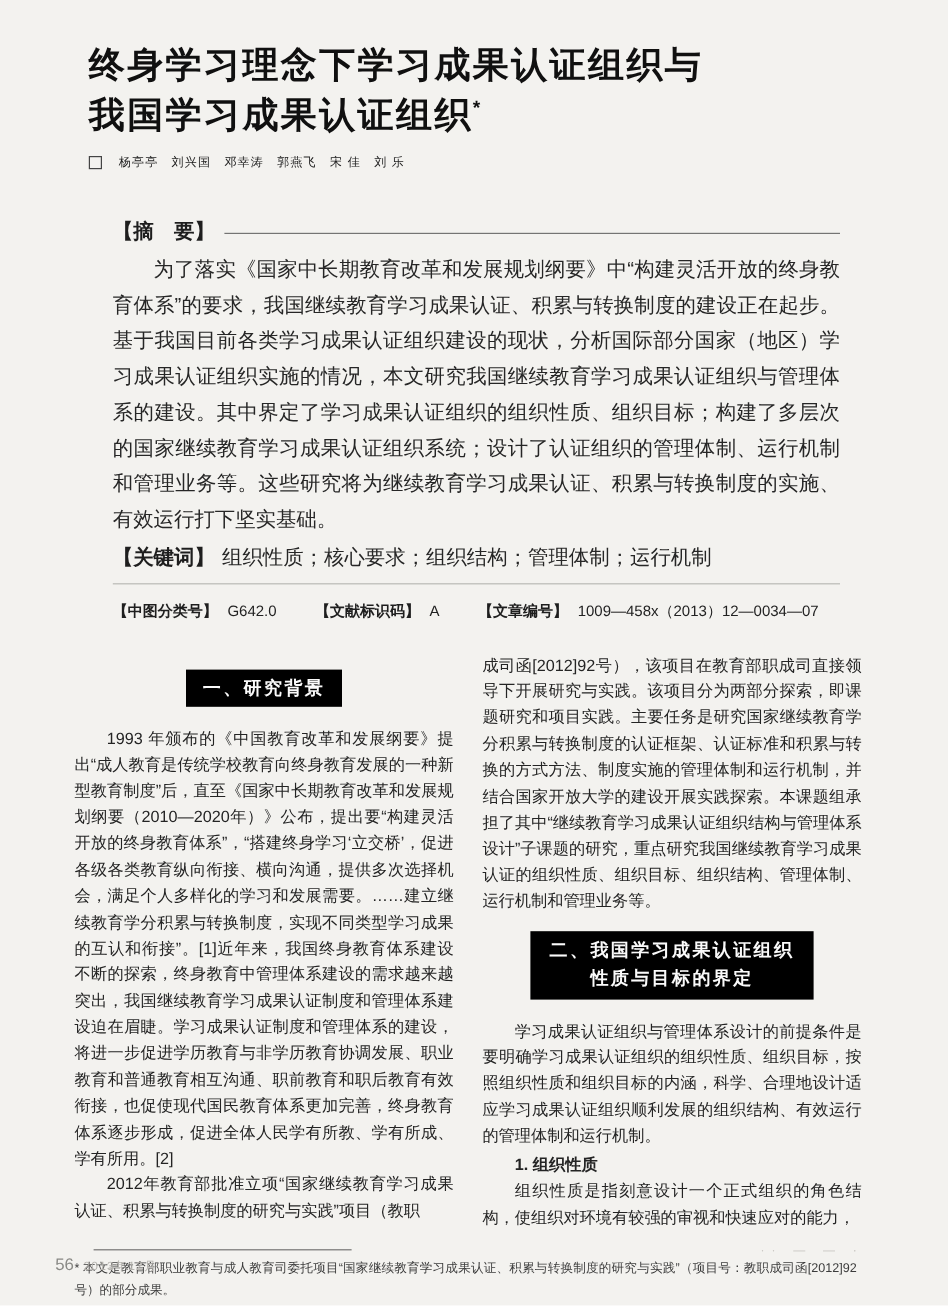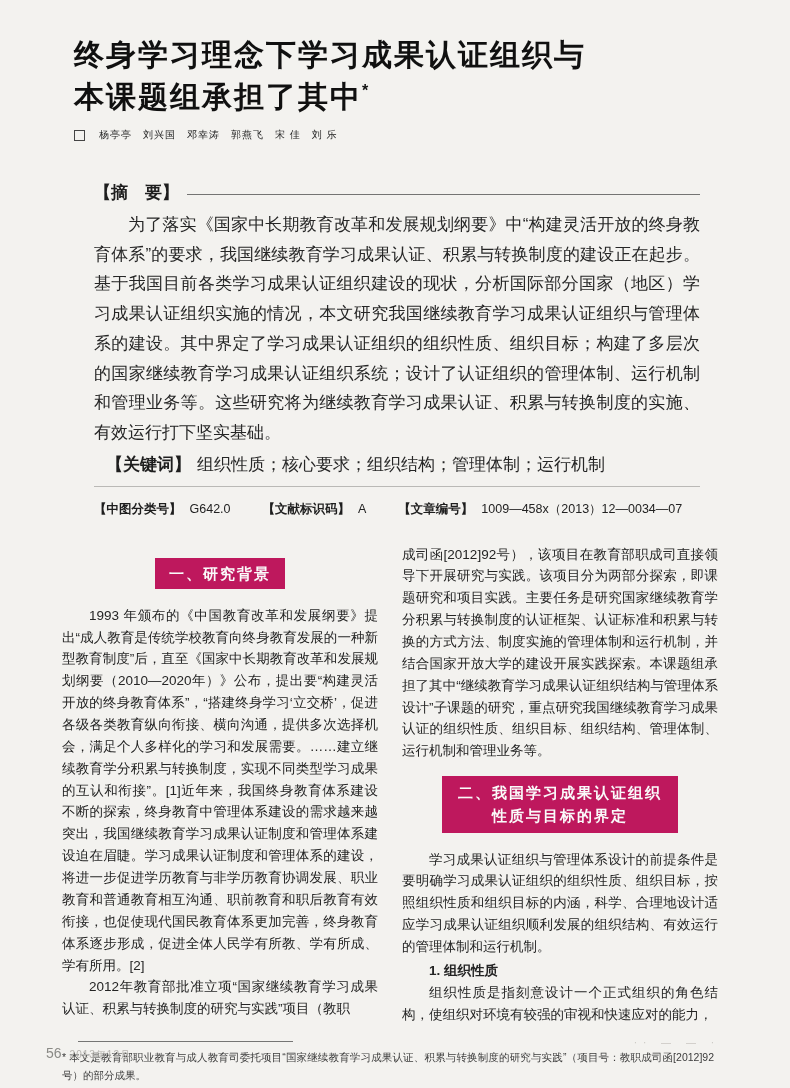--- a/index.html
+++ b/index.html
@@ -24,33 +24,33 @@
   .title-asterisk { font-size:16px; vertical-align:super; font-weight:bold; }
   .authors-row { margin:10px 0 0 12px; font-size:10px; color:#222; display:flex; align-items:center; gap:14px; }
   .author-marker { display:inline-block; width:11px; height:11px; border:1.5px solid #444; background:transparent; }
   .authors-names { letter-spacing:1px; }
   
   .abstract-block { margin:36px 18px 0 32px; font-size:17px; line-height:1.75; color:#262626; }
   .abstract-label-row { display:flex; align-items:center; gap:8px; }
   .bracket-label { font-weight:bold; white-space:nowrap; color:#1e1e1e; }
   .abstract-rule { flex:1; border-top:1.5px solid #4a4a4a; margin-top:4px; opacity:.75; }
   .abstract-text { text-align:justify; text-indent:2em; margin-top:2px; }
-  .keywords-row { margin-top:2px; text-align:justify;margin-left:12px; }
+  .keywords-row { margin-top:2px; text-align:justify; }
   .keywords-row .bracket-label { margin-right:6px; }
   .keywords-rule { border-top:1px solid #8a8a86; margin-top:6px; opacity:.55; }
   
   .meta-row { margin:14px 18px 0 32px; font-size:12.5px; color:#222; display:flex; gap:32px; }
   .meta-item { white-space:nowrap; }
   .meta-item .bracket-label { margin-right:8px; }
   
   .columns { display:flex; gap:24px; margin-top:26px; }
   .col { flex:1; font-size:13.5px; line-height:1.62; color:#242424; }
   .col p { text-align:justify; text-indent:2em; }
   .heading-box {
-    background:#be185d; color:#fafafa; font-weight:bold; font-size:15px;
+    background:#000000; color:#fafafa; font-weight:bold; font-size:15px;
     text-align:center; padding:4px 14px; width:max-content; max-width:100%;
     margin:14px auto 16px auto; line-height:1.55; letter-spacing:2px;
   }
   .heading-box.two-line { padding:5px 16px; }
   .subhead { text-indent:2em; margin-top:2px;font-weight:bold; }
   
   .footnote-area { margin-top:16px; }
   .footnote-rule { width:215px; border-top:1.2px solid #555; margin-left:16px; margin-bottom:7px; opacity:.8; }
   .footnote-text { font-size:10.5px; line-height:1.7; color:#3c3c3c; text-align:justify; margin-right:4px; }
   
@@ -60,21 +60,21 @@
   .artifact-dashes { position:absolute; right:70px; bottom:40px; color:#c9c7c2; font-size:10px; letter-spacing:6px; }
 </style>
 </head>
 <body>
 
 <div class="page">
 
 
   <div class="title-block">
     <div class="title-line">终身学习理念下学习成果认证组织与</div>
-    <div class="title-line"><span>本课题组承担了其中</span><span class="title-asterisk">*</span></div>
+    <div class="title-line"><span>我国学习成果认证组织</span><span class="title-asterisk">*</span></div>
   </div>
 
   <div class="authors-row">
     <span class="author-marker"></span>
     <span class="authors-names">杨亭亭　刘兴国　邓幸涛　郭燕飞　宋 佳　刘 乐</span>
   </div>
 
   <div class="abstract-block">
     <div class="abstract-label-row">
       <span class="bracket-label">【摘　要】</span>

